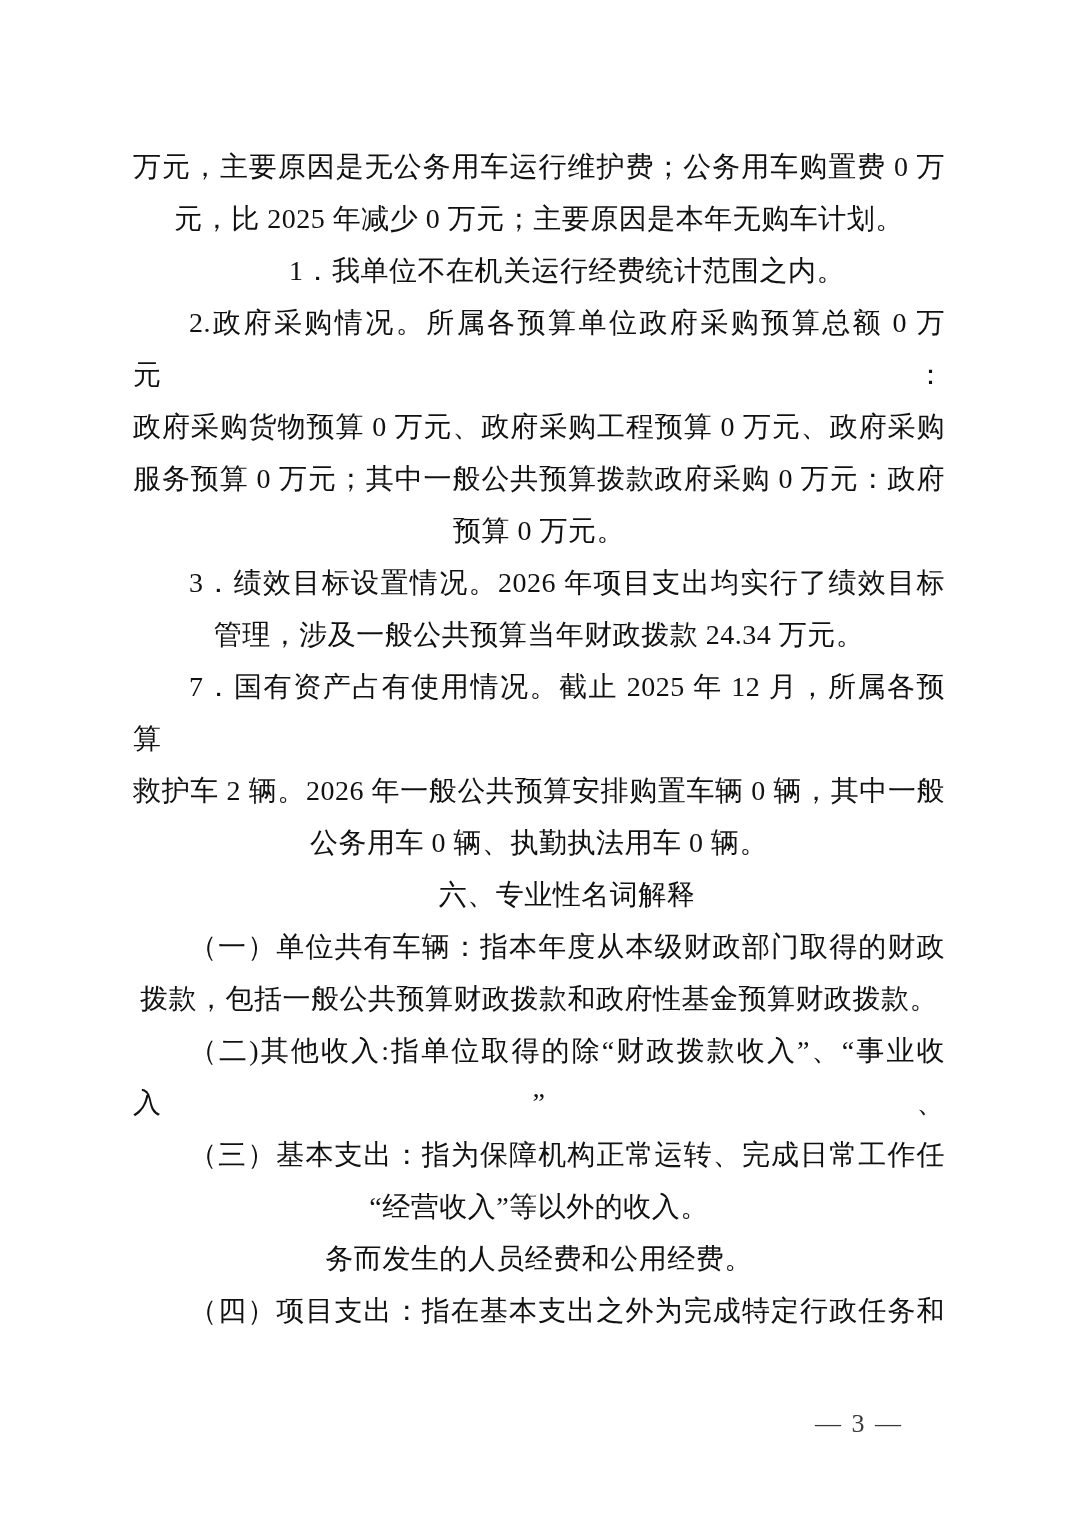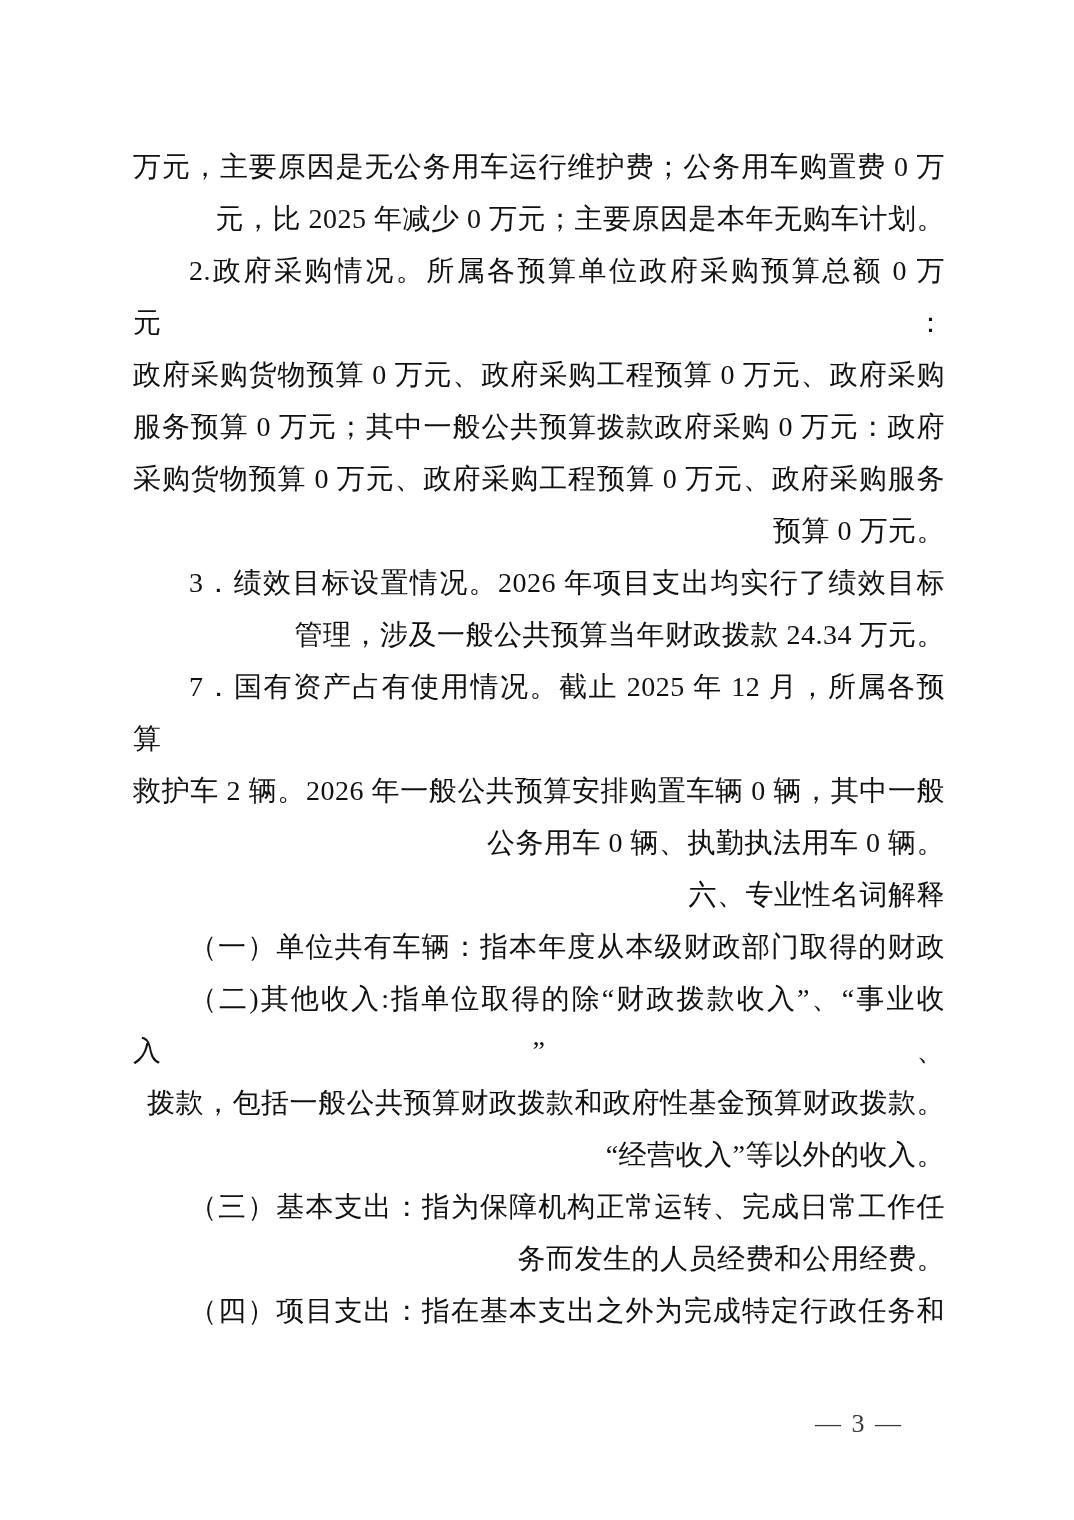--- a/index.html
+++ b/index.html
@@ -20,21 +20,21 @@
     top: 141px;
     width: 812px;
     font-family: "Liberation Serif", sans-serif;
     font-size: 28px;
     line-height: 52px;
     color: #111111;
     letter-spacing: 0.5px;
   }
   .ln {
     min-height: 52px;
-    text-align: right;
+    text-align: center;
   }
   .ln.just {
     text-align: justify;
     text-align-last: justify;
   }
   .ln.ind {
     text-indent: 56px;
   }
   .page-footer {
     position: absolute;
@@ -47,35 +47,35 @@
     letter-spacing: 2px;
   }
 </style>
 </head>
 <body>
 
 <div class="page">
   <div class="text-block">
     <div class="ln just">万元，主要原因是无公务用车运行维护费；公务用车购置费 0 万</div>
     <div class="ln">元，比 2025 年减少 0 万元；主要原因是本年无购车计划。</div>
+    <div class="ln ind">1．我单位不在机关运行经费统计范围之内。</div>
     <div class="ln ind just">2.政府采购情况。所属各预算单位政府采购预算总额 0 万元：</div>
     <div class="ln just">政府采购货物预算 0 万元、政府采购工程预算 0 万元、政府采购</div>
     <div class="ln just">服务预算 0 万元；其中一般公共预算拨款政府采购 0 万元：政府</div>
-    <div class="ln just">采购货物预算 0 万元、政府采购工程预算 0 万元、政府采购服务</div>
     <div class="ln">预算 0 万元。</div>
     <div class="ln ind just">3．绩效目标设置情况。2026 年项目支出均实行了绩效目标</div>
     <div class="ln">管理，涉及一般公共预算当年财政拨款 24.34 万元。</div>
     <div class="ln ind just">7．国有资产占有使用情况。截止 2025 年 12 月，所属各预算</div>
     <div class="ln just">救护车 2 辆。2026 年一般公共预算安排购置车辆 0 辆，其中一般</div>
     <div class="ln">公务用车 0 辆、执勤执法用车 0 辆。</div>
     <div class="ln ind">六、专业性名词解释</div>
     <div class="ln ind just">（一）单位共有车辆：指本年度从本级财政部门取得的财政</div>
+    <div class="ln">拨款，包括一般公共预算财政拨款和政府性基金预算财政拨款。</div>
     <div class="ln ind just">（二)其他收入:指单位取得的除“财政拨款收入”、“事业收入”、</div>
-    <div class="ln">拨款，包括一般公共预算财政拨款和政府性基金预算财政拨款。</div>
+    <div class="ln ind just">（三）基本支出：指为保障机构正常运转、完成日常工作任</div>
     <div class="ln">“经营收入”等以外的收入。</div>
-    <div class="ln ind just">（三）基本支出：指为保障机构正常运转、完成日常工作任</div>
     <div class="ln">务而发生的人员经费和公用经费。</div>
     <div class="ln ind just">（四）项目支出：指在基本支出之外为完成特定行政任务和</div>
 
   </div>
 
   <div class="page-footer">— 3 —</div>
 </div>
 
 </body></html>

